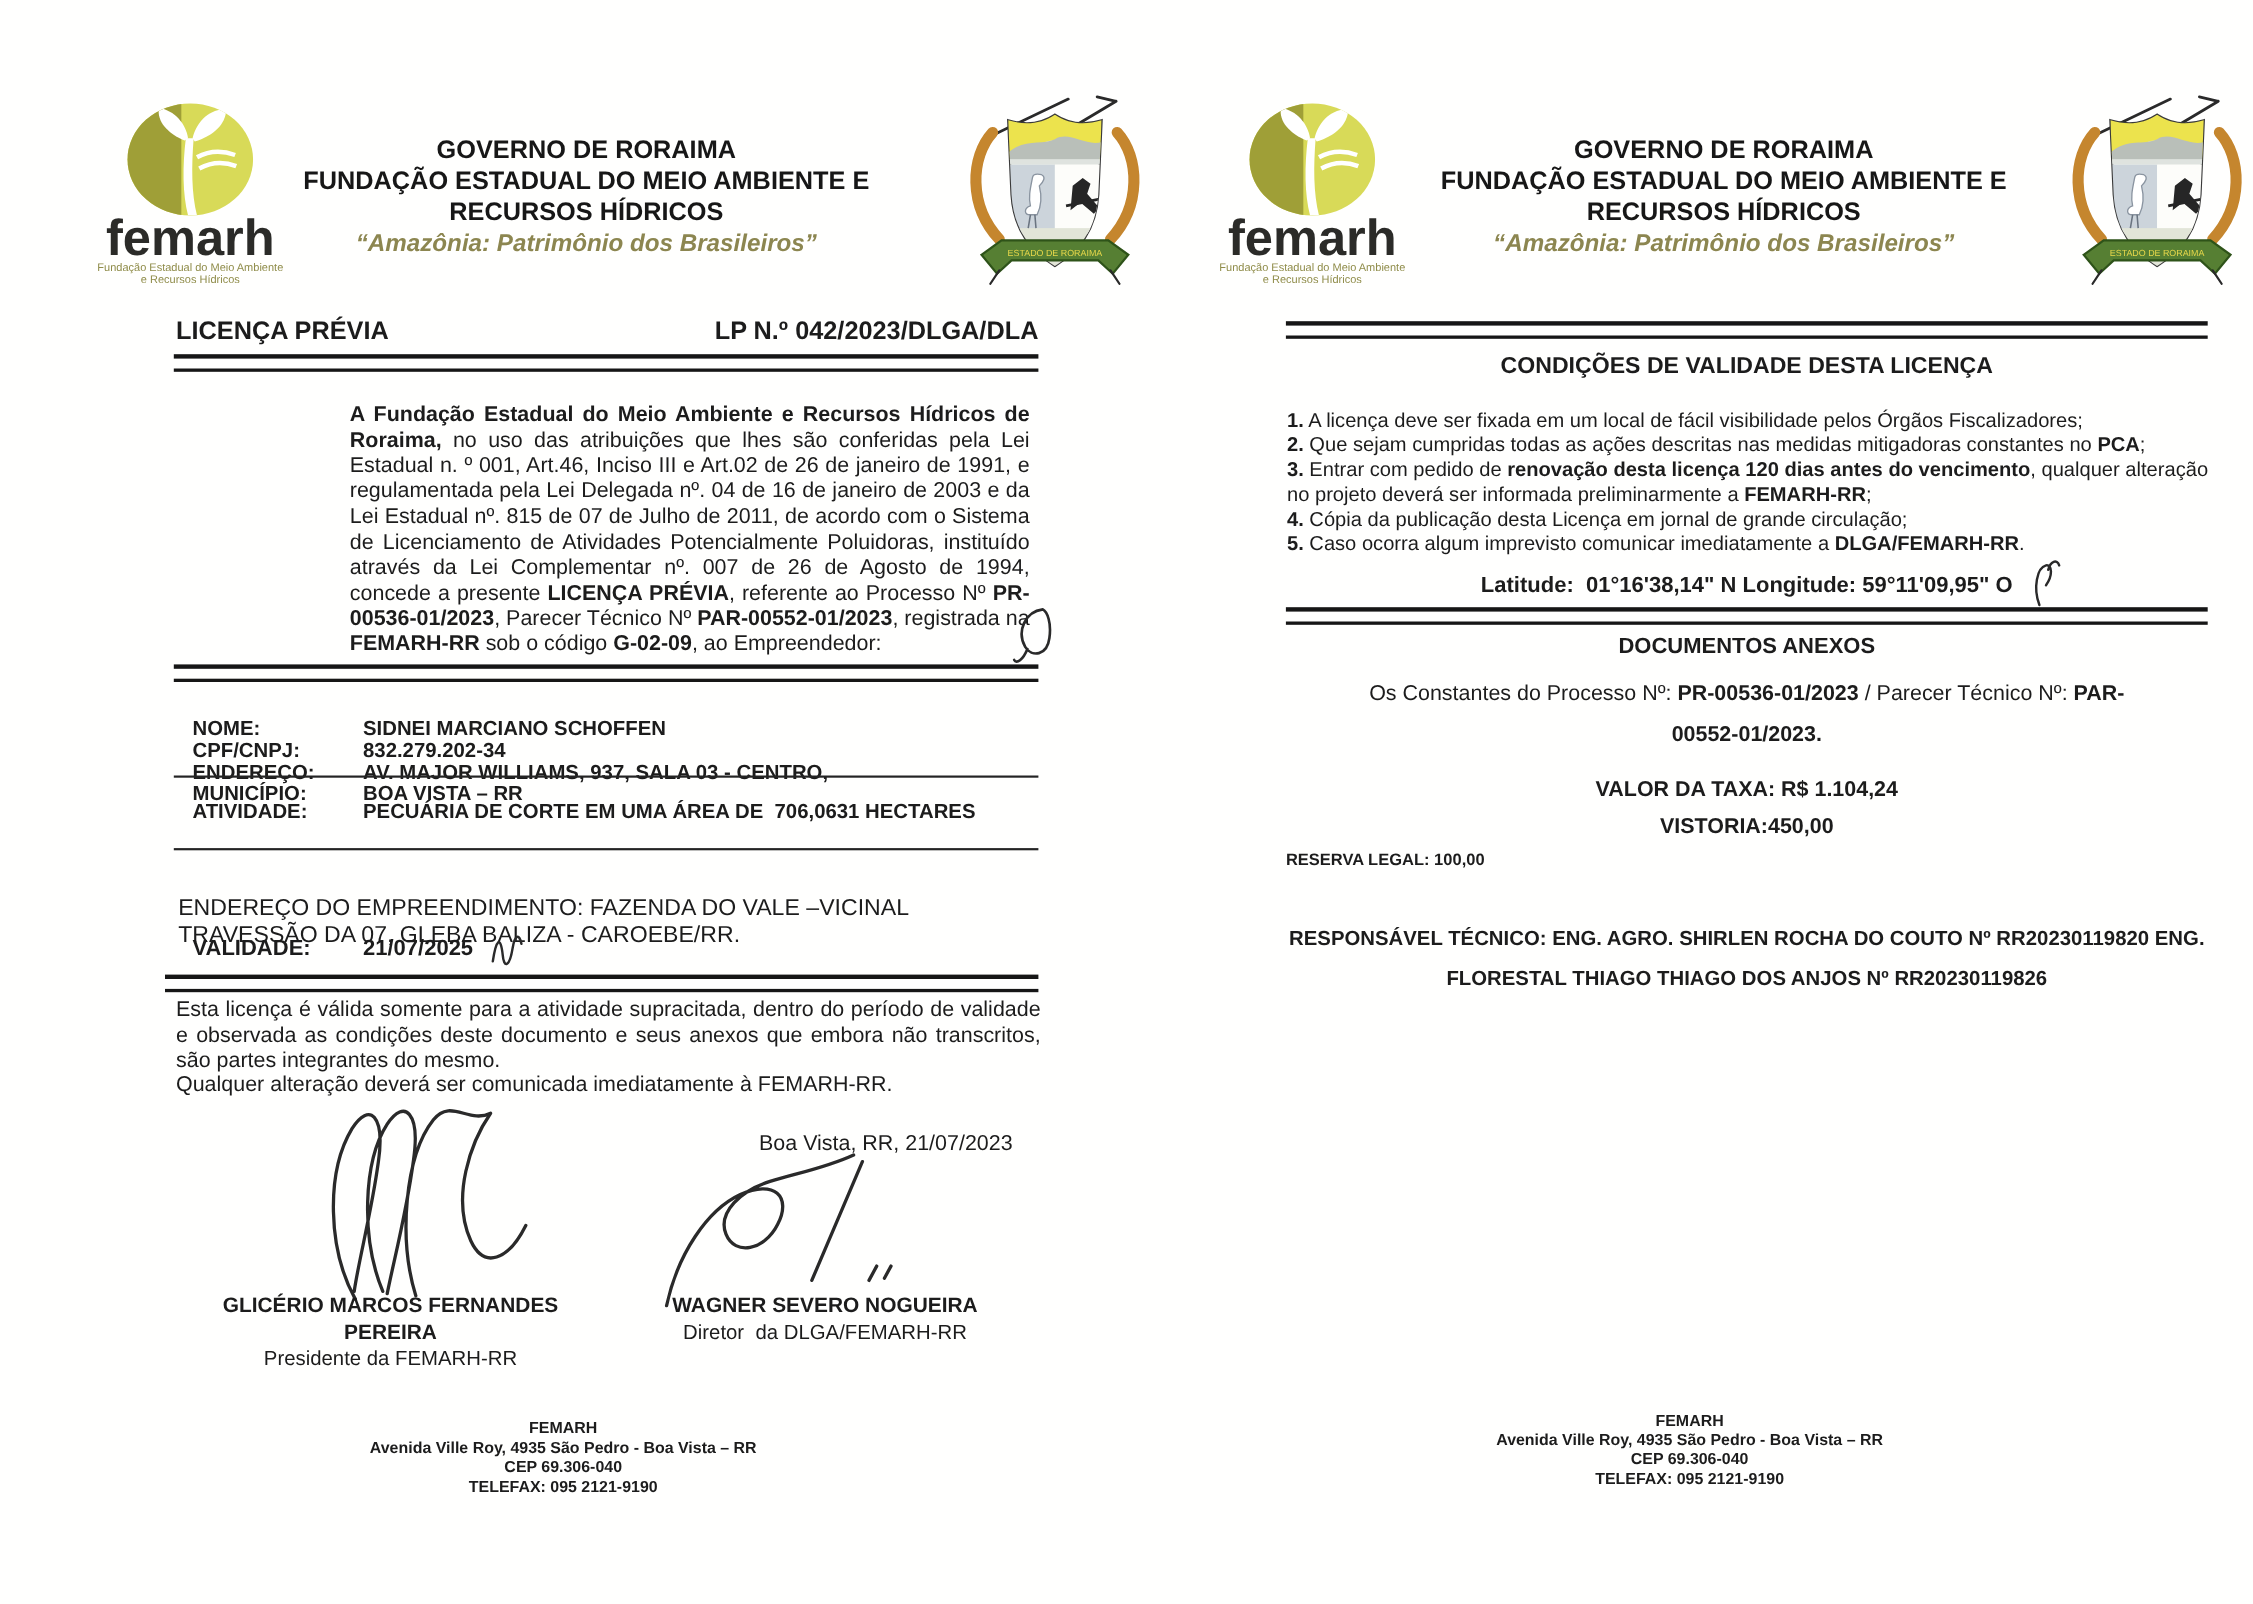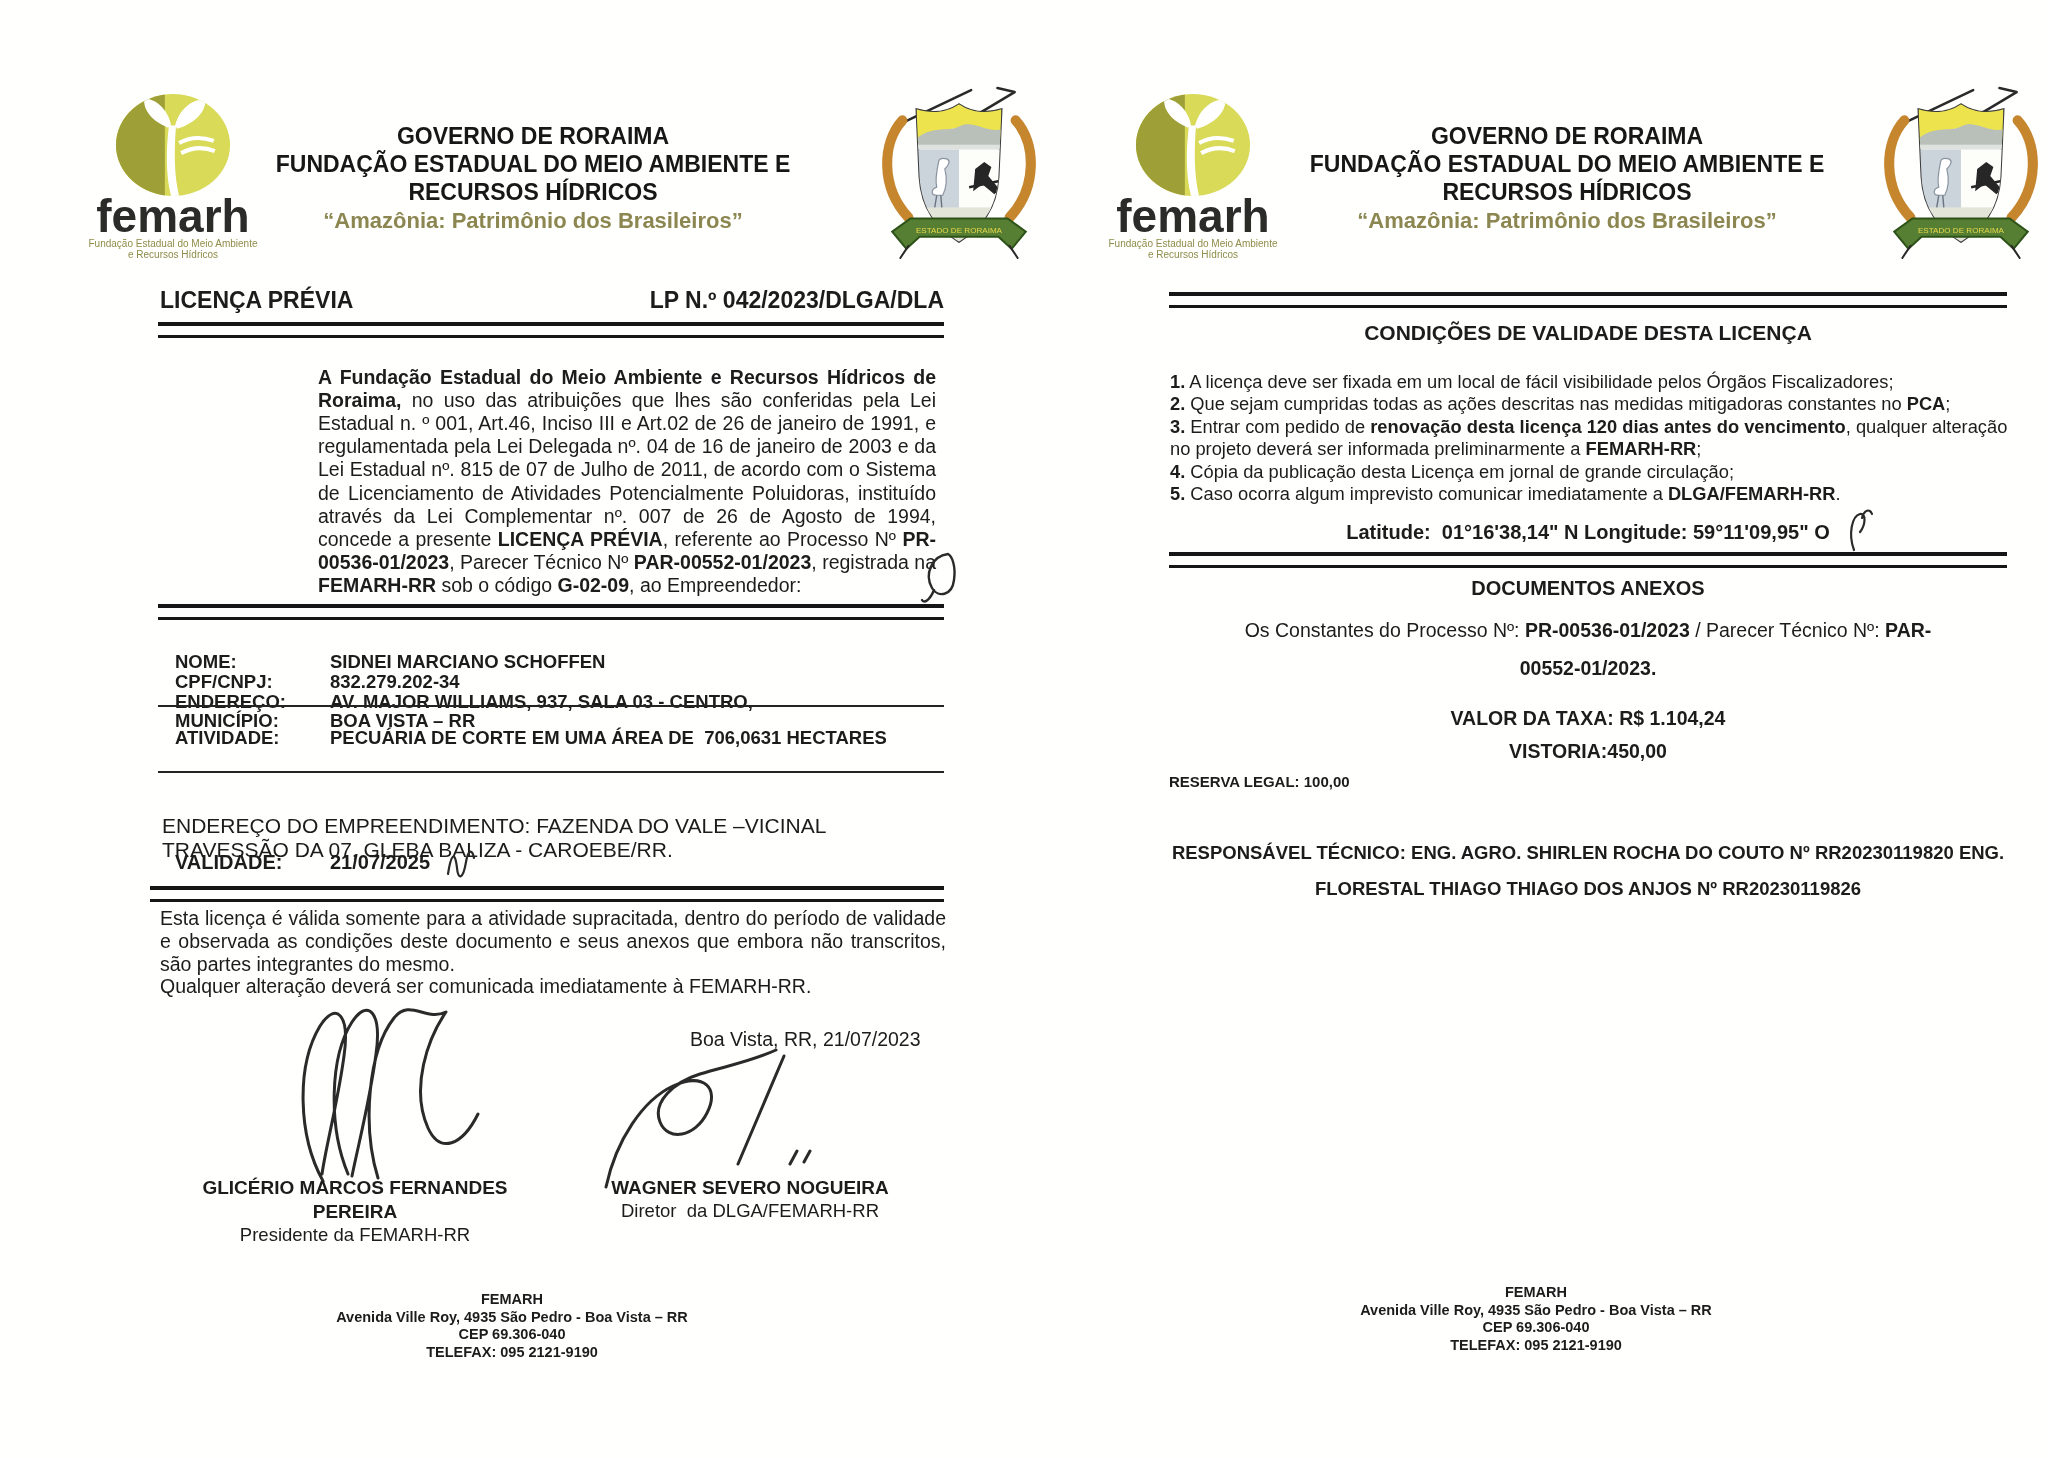--- a/index.html
+++ b/index.html
@@ -11,21 +11,21 @@
   #page-left{left:0;}
   #page-right{left:1024px;}
 
   
   .logo-block{position:absolute;left:68px;top:92px;width:210px;text-align:center;}
   .logo-oval{display:block;margin:0 auto;}
   .logo-word{font-size:46px;font-weight:bold;color:#2b2b28;line-height:44px;letter-spacing:0px;margin-top:-6px;}
   .logo-tag{font-size:10px;color:#8f8c49;line-height:11px;}
   .hdr-text{position:absolute;left:268px;top:122px;width:530px;text-align:center;}
   .hdr-text .org{font-size:23px;font-weight:bold;line-height:28px;color:#171717;}
-  .hdr-text .motto{font-size:22px;font-weight:bold;color:#8c8650;line-height:30px;}
+  .hdr-text .motto{font-size:22px;font-weight:bold;font-style:italic;color:#8c8650;line-height:30px;}
   .crest{position:absolute;top:84px;left:878px;}
   #page-right .crest{left:856px;}
   #page-right .hdr-text{left:278px;}
   #page-right .logo-block{left:64px;}
 
   
   .hr-double{position:absolute;height:9px;border-top:4px solid #161616;border-bottom:3px solid #161616;}
   .hr-single{position:absolute;border-top:2px solid #242424;}
   .abs{position:absolute;}
   .prewrap{white-space:pre-wrap;}

